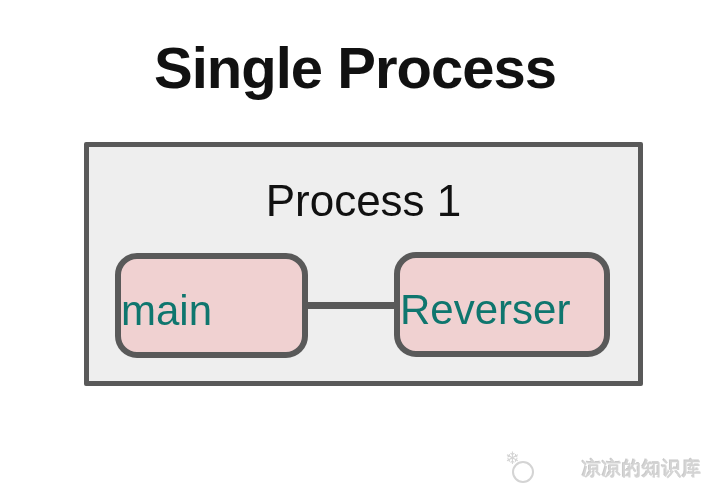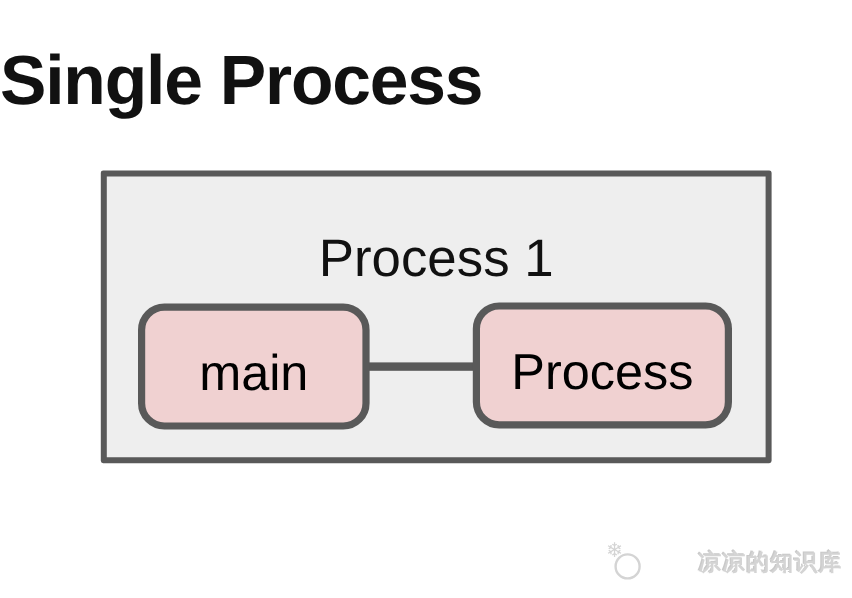--- a/index.html
+++ b/index.html
@@ -20,57 +20,58 @@
     width: 710px;
     height: 498px;
     background: var(--background);
     overflow: hidden;
   }
   .diagram-title {
     position: absolute;
     top: 36px;
     left: 0;
     width: 710px;
+    text-align: center;
     font-size: 58px;
     line-height: 1.1;
     font-weight: 700;
     letter-spacing: -1px;
     color: var(--text);
   }
   .process-box {
     position: absolute;
     left: 84px;
     top: 142px;
     width: 559px;
     height: 244px;
     background: var(--container-fill);
     border: 5px solid var(--border);
     border-radius: 2px;
   }
   .process-box-label {
     position: absolute;
-    top: 44px;
+    top: 29px;
     left: 0;
     width: 100%;
     text-align: center;
     font-size: 44px;
     font-weight: 400;
     color: var(--text);
   }
   .node {
     position: absolute;
     display: flex;
     align-items: center;
-    justify-content: center;
+    justify-content: flex-start;
     background: var(--node-fill);
     border: 6px solid var(--border);
     border-radius: 22px;
     font-size: 42px;
     font-weight: 400;
-    color: #000000;
+    color: #0f766e;
   }
   .node .node-label { padding-top: 10px; }
   .node-main {
     left: 115px;
     top: 253px;
     width: 193px;
     height: 105px;
   }
   .node-reverser {
     left: 394px;
@@ -141,21 +142,21 @@
     <div class="process-box-label">Process 1</div>
   </div>
 
   <div class="connector-line"></div>
 
   <div class="node node-main">
     <span class="node-label">main</span>
   </div>
 
   <div class="node node-reverser">
-    <span class="node-label">Process</span>
+    <span class="node-label">Reverser</span>
   </div>
 
   <div class="watermark">
     <span class="watermark-icon">
       <span class="flake">❄</span>
       <span class="circle"></span>
     </span>
     <span class="watermark-text">凉凉的知识库</span>
   </div>
 

